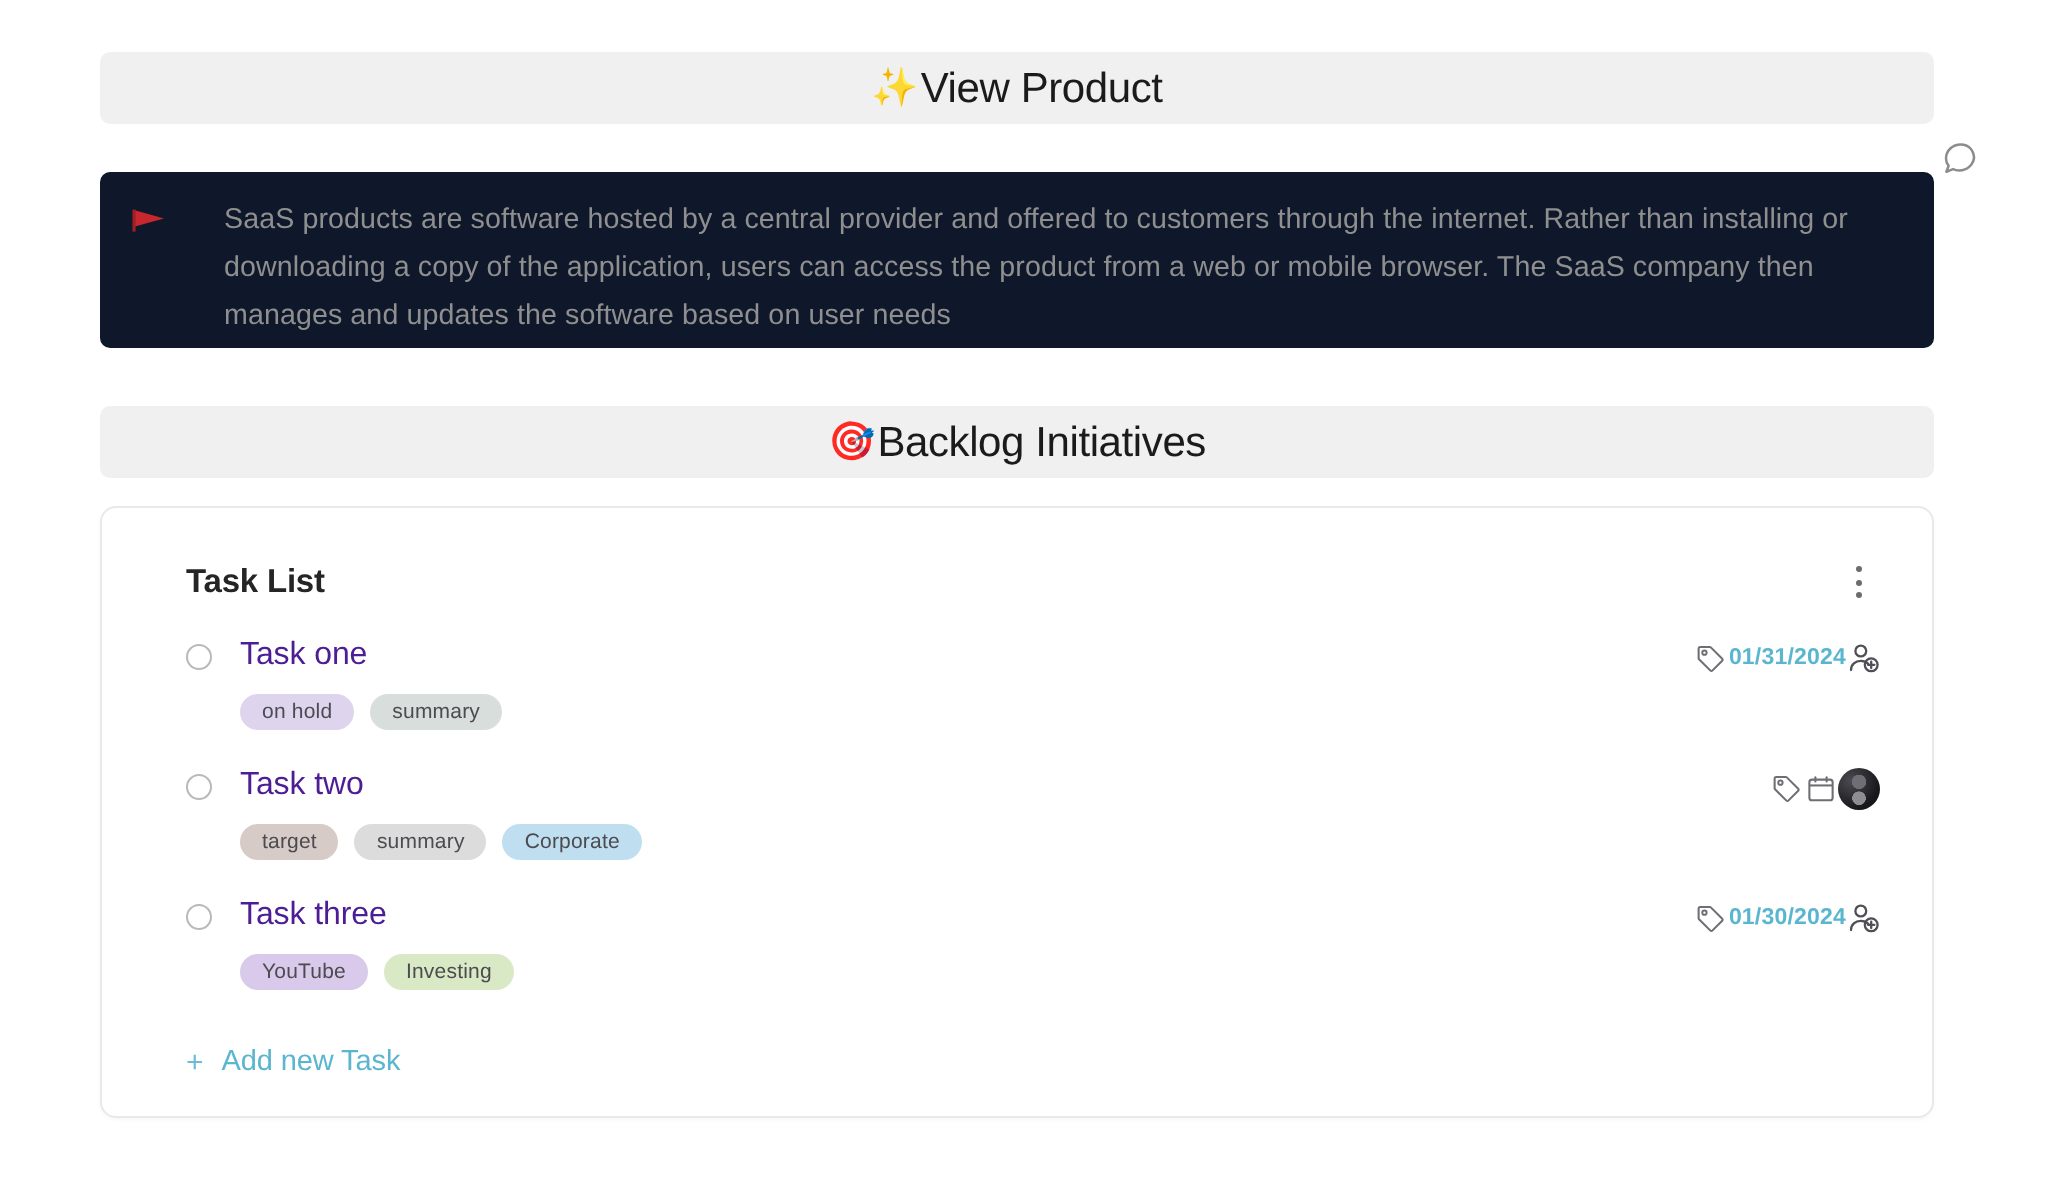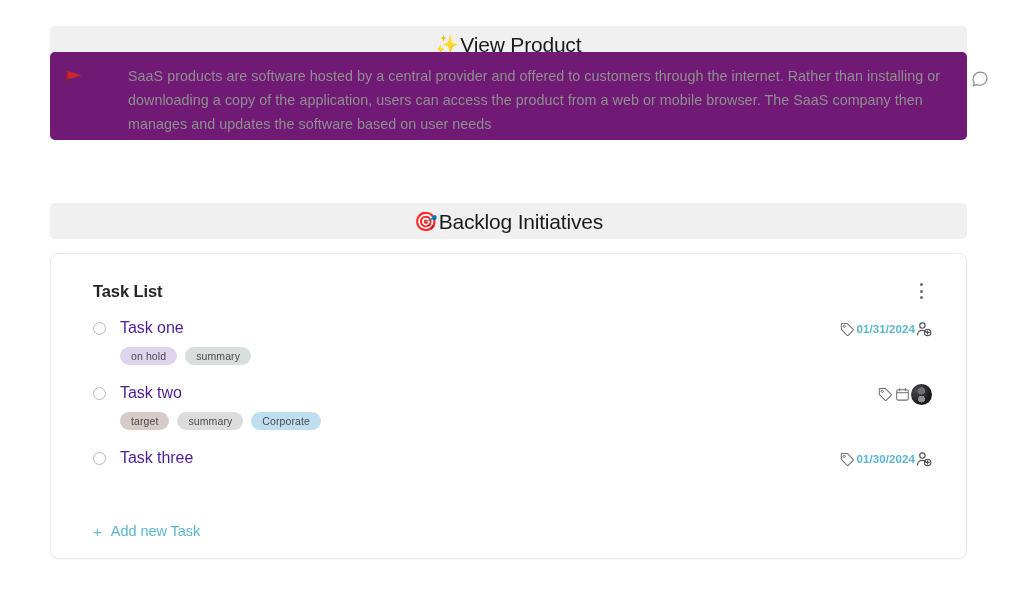--- a/index.html
+++ b/index.html
@@ -43,28 +43,27 @@
     line-height: 1;
   }
 
   #banner-view-product { left: 50px; top: 26px; width: 917px; height: 36px; }
   #banner-backlog      { left: 50px; top: 203px; width: 917px; height: 36px; }
 
   
   .callout {
     position: absolute;
     left: 50px;
-    top: 52px;
+    top: 86px;
     width: 917px;
     height: 88px;
-    background: #701a75;
+    background: #0f172a;
     border-radius: 5px;
     display: flex;
     padding: 12px 18px 12px 16px;
-    gap: 16px;
   }
   .callout-marker {
     flex: 0 0 auto;
     width: 26px;
     padding-top: 6px;
   }
   .callout-marker svg { display: block; }
   .callout-text {
     flex: 1 1 auto;
     font-size: 14.3px;
@@ -88,21 +87,21 @@
   .task-card {
     position: absolute;
     left: 50px;
     top: 253px;
     width: 917px;
     height: 306px;
     background: #ffffff;
     border: 1px solid #e9e9ea;
     border-radius: 8px;
     box-shadow: 0 1px 2px rgba(16,16,20,0.035);
-    padding: 22px 20px 0 28px;
+    padding: 22px 12px 0 28px;
   }
 
   .card-header {
     display: flex;
     align-items: center;
     justify-content: space-between;
     height: 30px;
     padding: 0 14px 0 14px;
   }
   .card-title {
@@ -352,20 +351,24 @@
             <span class="meta-icon">
               <svg width="16" height="16" viewBox="0 0 16 16" aria-hidden="true">
                 <circle cx="6.4" cy="4.5" r="2.7" fill="none" stroke="#4f4f55" stroke-width="1.15"></circle>
                 <path d="M1.5 14c0-2.7 2.2-4.6 4.9-4.6 1.5 0 2.8.55 3.7 1.45" fill="none" stroke="#4f4f55" stroke-width="1.15" stroke-linecap="round"></path>
                 <circle cx="11.6" cy="11.4" r="3.2" fill="none" stroke="#4f4f55" stroke-width="1.15"></circle>
                 <line x1="11.6" y1="9.8" x2="11.6" y2="13" stroke="#4f4f55" stroke-width="1.15" stroke-linecap="round"></line>
                 <line x1="10" y1="11.4" x2="13.2" y2="11.4" stroke="#4f4f55" stroke-width="1.15" stroke-linecap="round"></line>
               </svg>
             </span>
           </div>
+          <div class="tag-row">
+            <span class="tag" style="background: rgb(217, 201, 234);">YouTube</span>
+            <span class="tag" style="background: rgb(217, 233, 198);">Investing</span>
+          </div>
         </div>
       </div>
 
     <div class="add-task">
       <span class="add-plus">+</span>
       <span class="add-label">Add new Task</span>
     </div>
 
   </div>
 </div>

